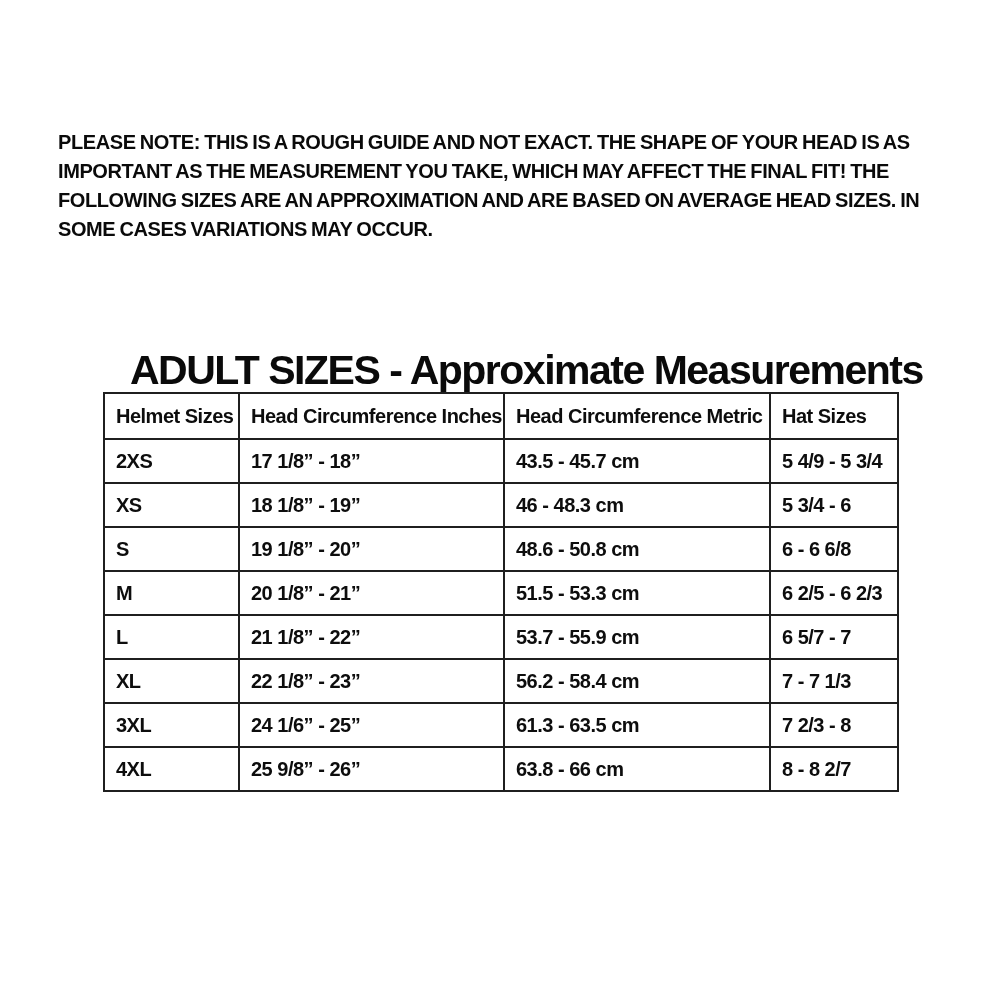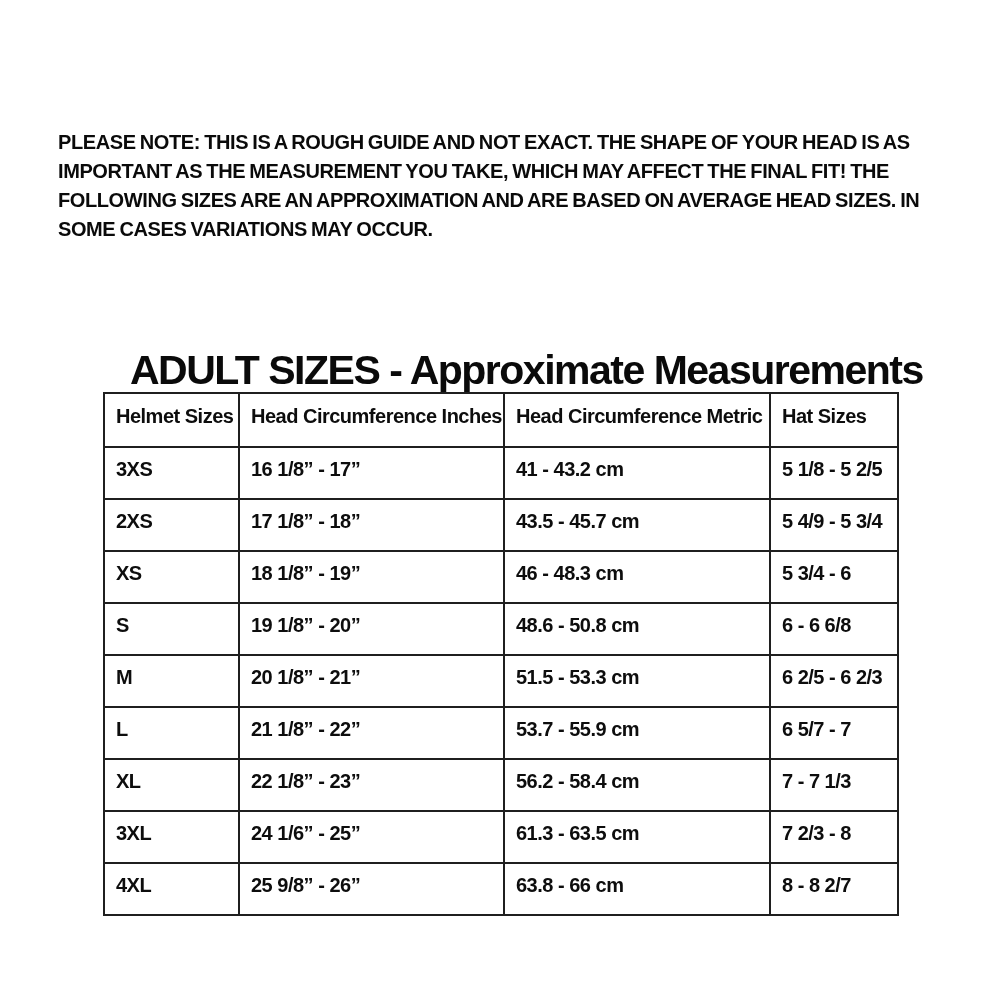--- a/index.html
+++ b/index.html
@@ -51,21 +51,21 @@
     background: #ffffff;
   }
   table.size-table, table.size-table th, table.size-table td {
     border: 2px solid #1f1f1f;
   }
   table.size-table tr + tr th,
   table.size-table tr + tr td {
     border-top: 2px solid #565656;
   }
   table.size-table th, table.size-table td {
-    padding: 0 0 8px 11px;
+    padding: 0 0 0 11px;
     text-align: left;
     vertical-align: middle;
     white-space: nowrap;
     overflow: hidden;
     font-weight: 700;
     letter-spacing: -0.5px;
     color: #0d0d0d;
   }
   table.size-table th {
     height: 44px;
@@ -102,26 +102,20 @@
         <col class="c2">
         <col class="c3">
         <col class="c4">
     </colgroup>
     <tbody>
       <tr>
         <th>Helmet Sizes</th>
         <th>Head Circumference Inches</th>
         <th>Head Circumference Metric</th>
         <th>Hat Sizes</th>
-      </tr>
-      <tr>
-        <td>3XS</td>
-        <td>16 1/8” - 17”</td>
-        <td class="strong-cell">41 - 43.2 cm</td>
-        <td>5 1/8 - 5 2/5</td>
       </tr>
       <tr>
         <td>2XS</td>
         <td>17 1/8” - 18”</td>
         <td>43.5 - 45.7 cm</td>
         <td>5 4/9 - 5 3/4</td>
       </tr>
       <tr>
         <td>XS</td>
         <td>18 1/8” - 19”</td>

